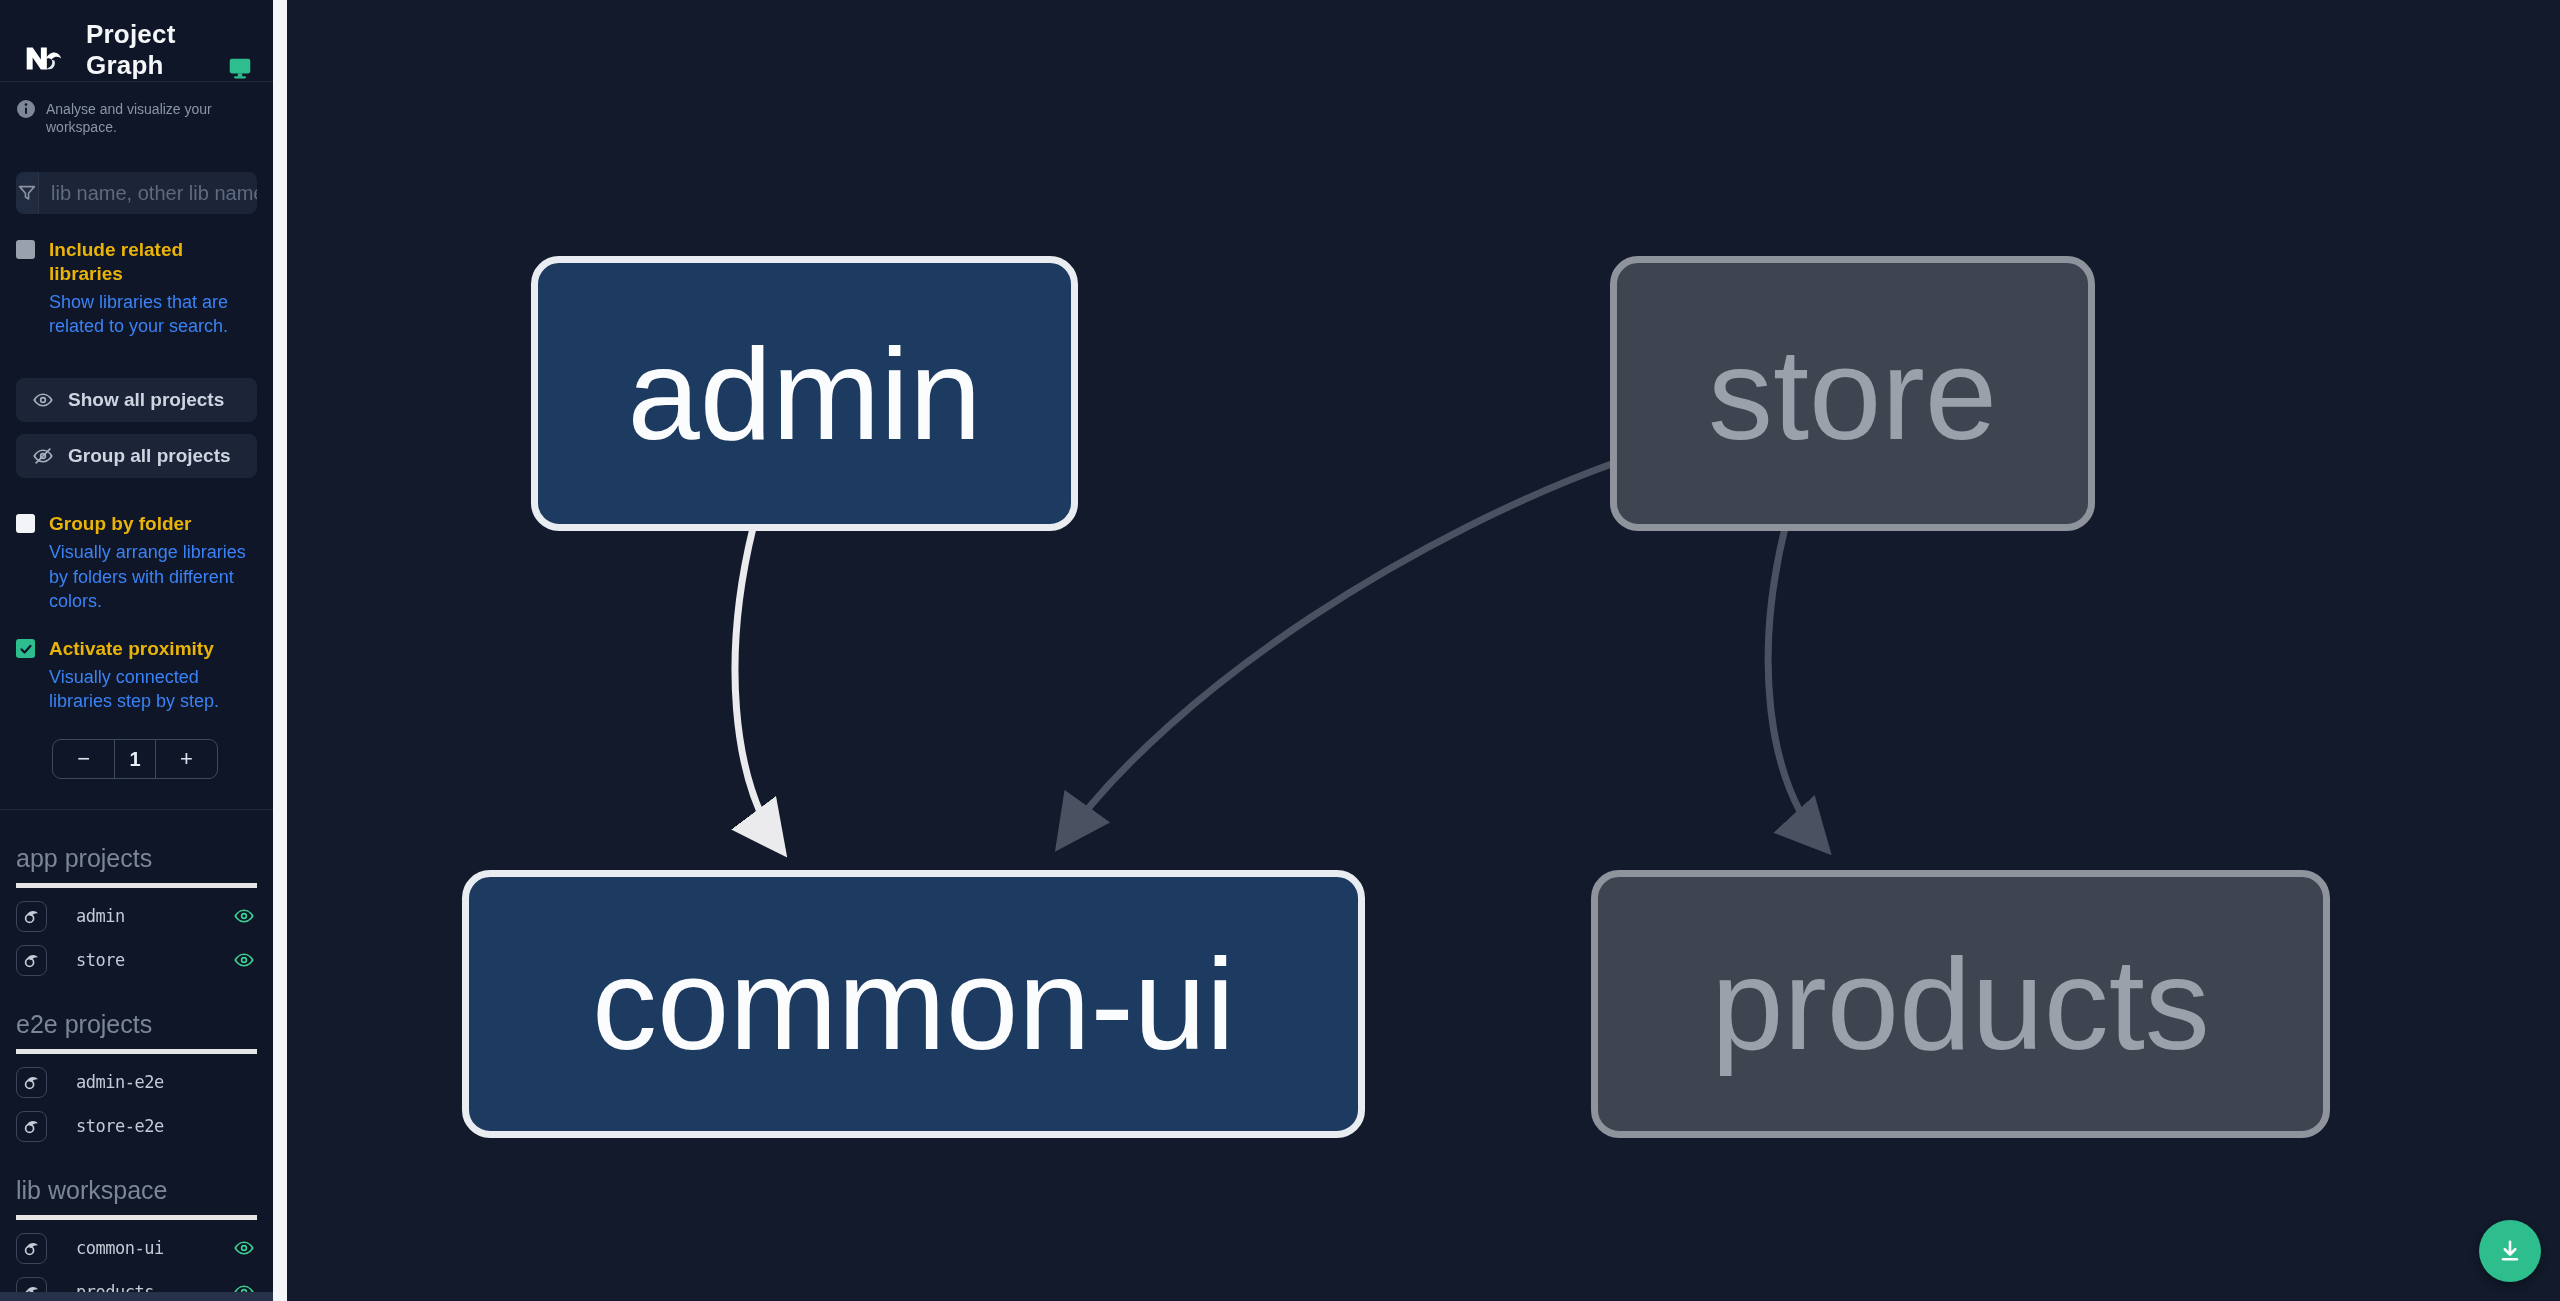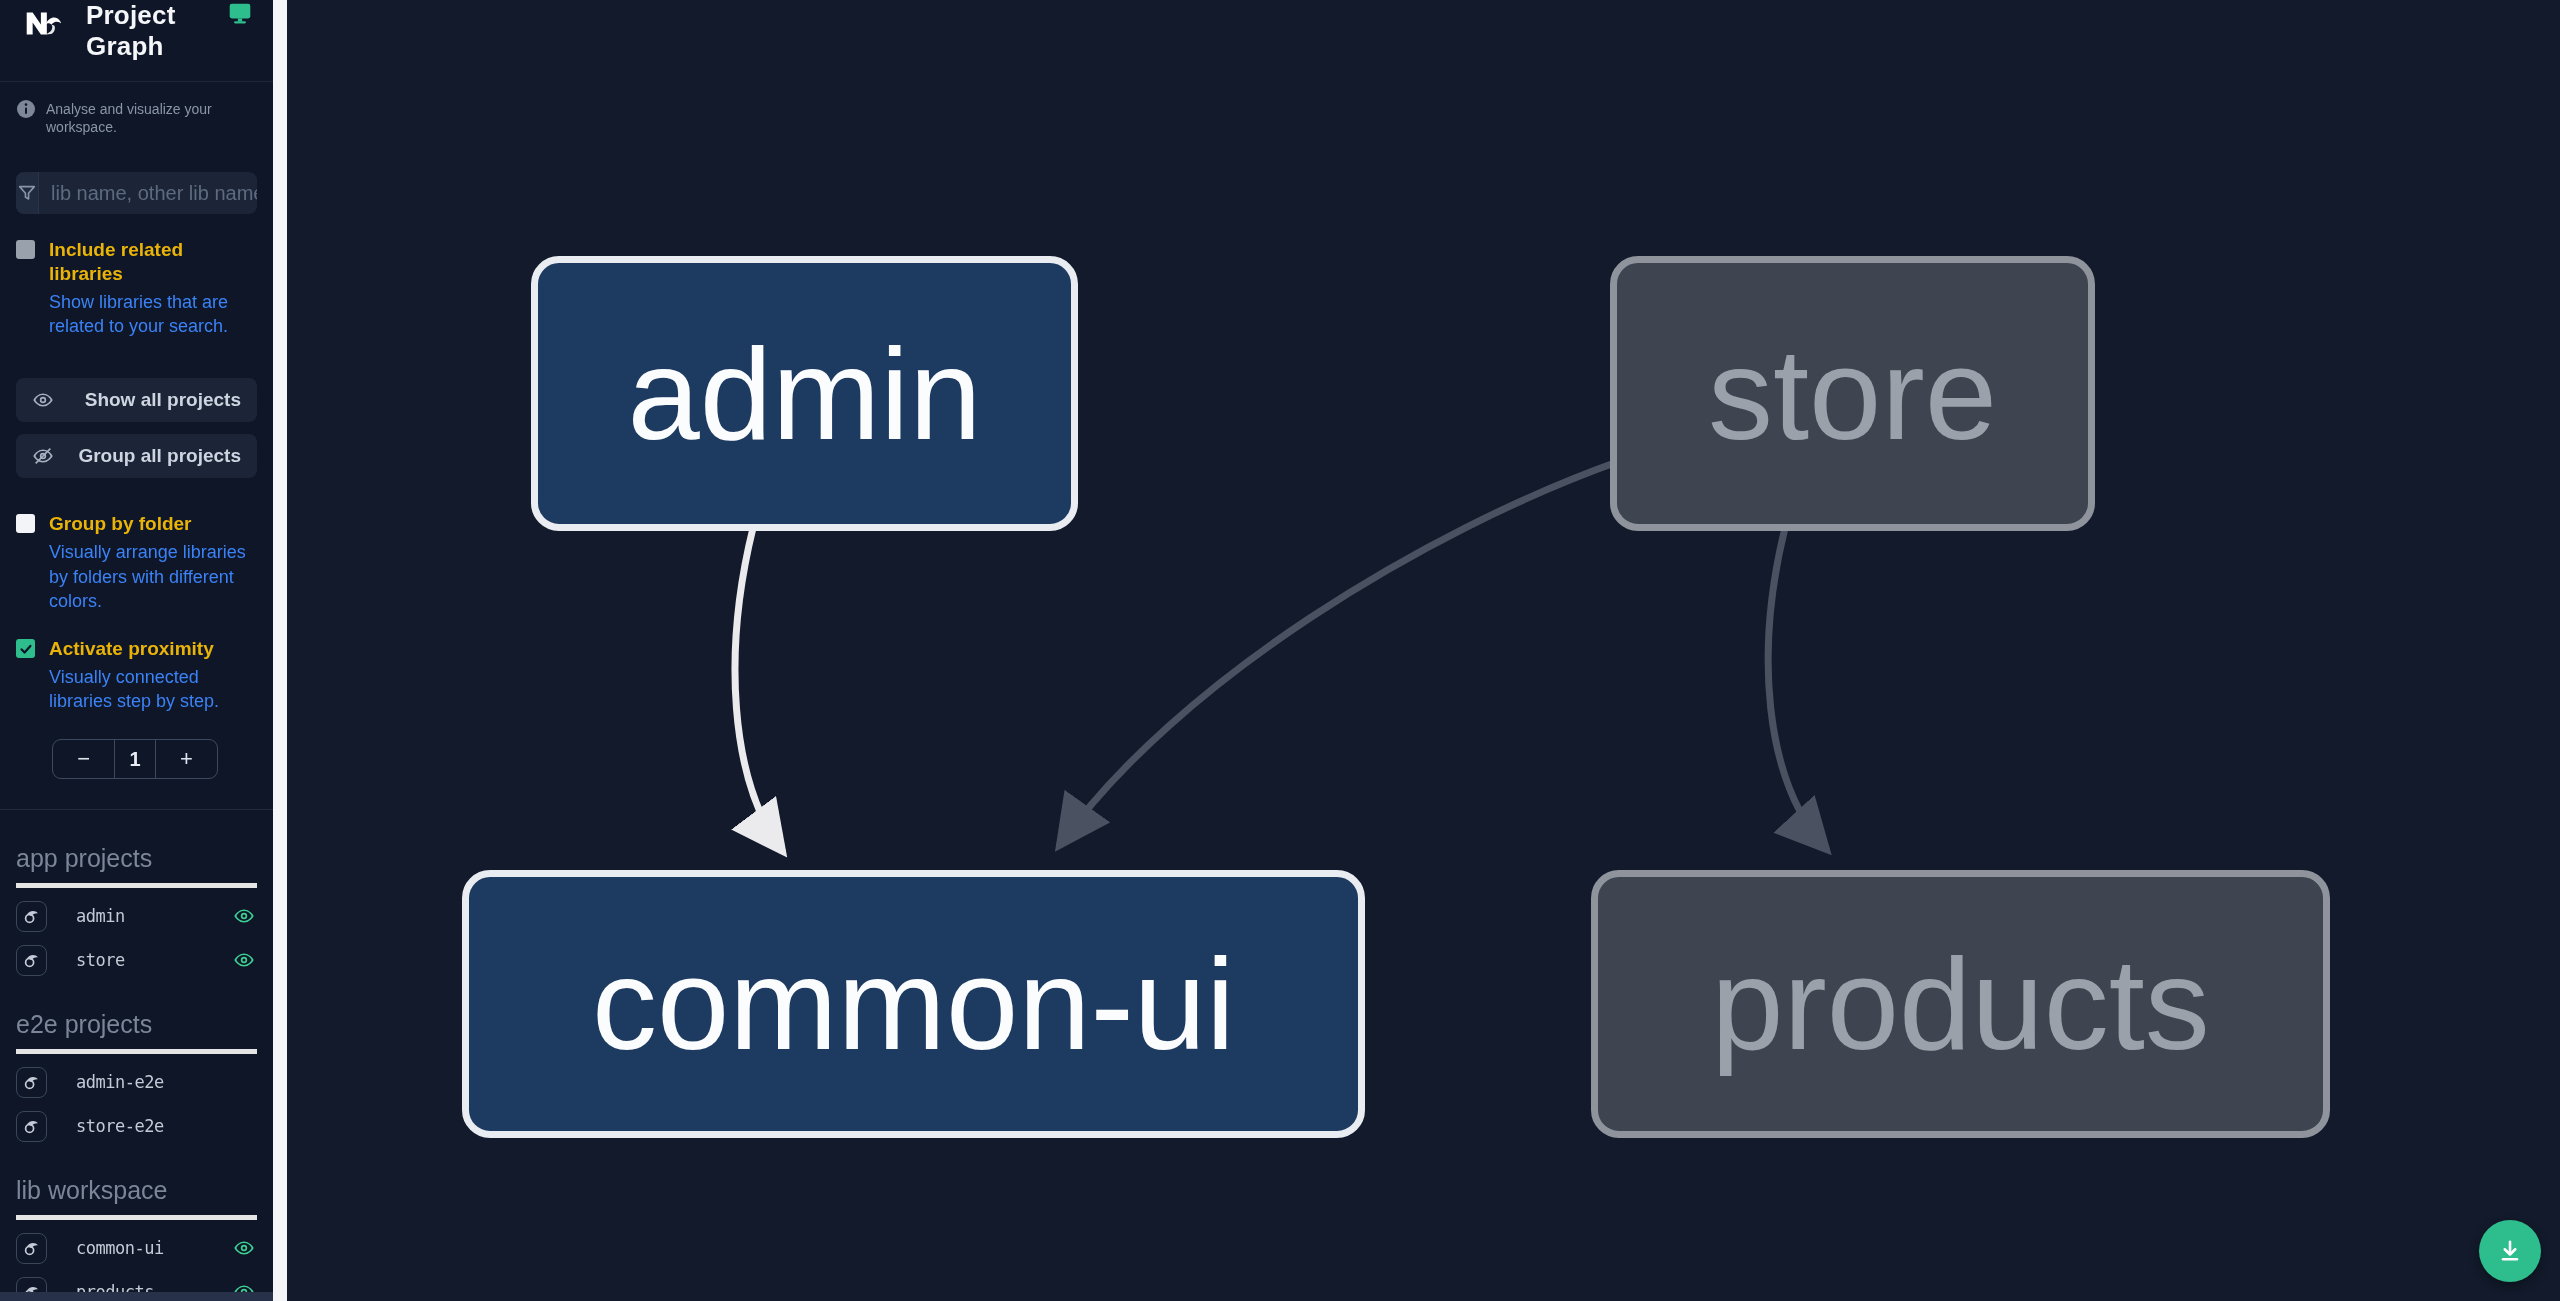--- a/index.html
+++ b/index.html
@@ -10,21 +10,21 @@
     position:relative;
     color:#c6cdd9;
   }
 
   
   .sidebar {
     position:absolute; left:0; top:0; width:273px; height:1301px;
     background:#0e1627;
   }
   .sidebar-header {
-    height:82px; display:flex; align-items:flex-start; gap:20px;
+    height:82px; display:flex; align-items:flex-end; gap:20px;
     padding:0 20px; border-bottom:1px solid #1d2839;
   }
   .nx-logo { width:46px; height:46px; flex:0 0 auto; }
   .app-title { color:#f4f6f9; font-size:26px; font-weight:700; letter-spacing:.2px; }
   .env-btn { margin-left:2px; background:none; border:none; cursor:pointer; display:flex; }
 
   .info-row { display:flex; align-items:flex-start; gap:10px; padding:16px 16px 0 16px; }
   .info-row .txt { font-size:14px; color:#8a95a7; line-height:1.3; padding-top:2px; }
   .info-icon { flex:0 0 auto; margin-top:1px; }
 
@@ -52,21 +52,20 @@
   .checkbox.white { background:#f2f4f7; }
   .checkbox.green { background:#2ebd8d; }
   .check-label { font-size:19px; font-weight:700; color:#eab308; line-height:1.25; }
   .check-desc  { font-size:18px; color:#3b82f6; line-height:1.35; margin-top:4px; width:205px; }
 
   .side-btn {
     margin:12px 16px 0 16px; width:241px; height:44px; display:flex; align-items:center;
     gap:14px; padding:0 16px; background:#1b2537; border:none; border-radius:8px;
     color:#ced5e0; font-size:19px; font-weight:700; cursor:pointer;
     font-family:"Liberation Sans", sans-serif;
-    justify-content:space-between;
   }
   .side-btn:first-of-type { margin-top:40px; }
 
   .stepper {
     margin:26px 0 0 52px; width:166px; height:40px; display:flex;
     border:1px solid #3c4a60; border-radius:9px; overflow:hidden;
   }
   .stepper button {
     width:62px; background:transparent; border:none; color:#dde3ec; font-size:22px;
     cursor:pointer; font-family:"Liberation Sans", sans-serif;

